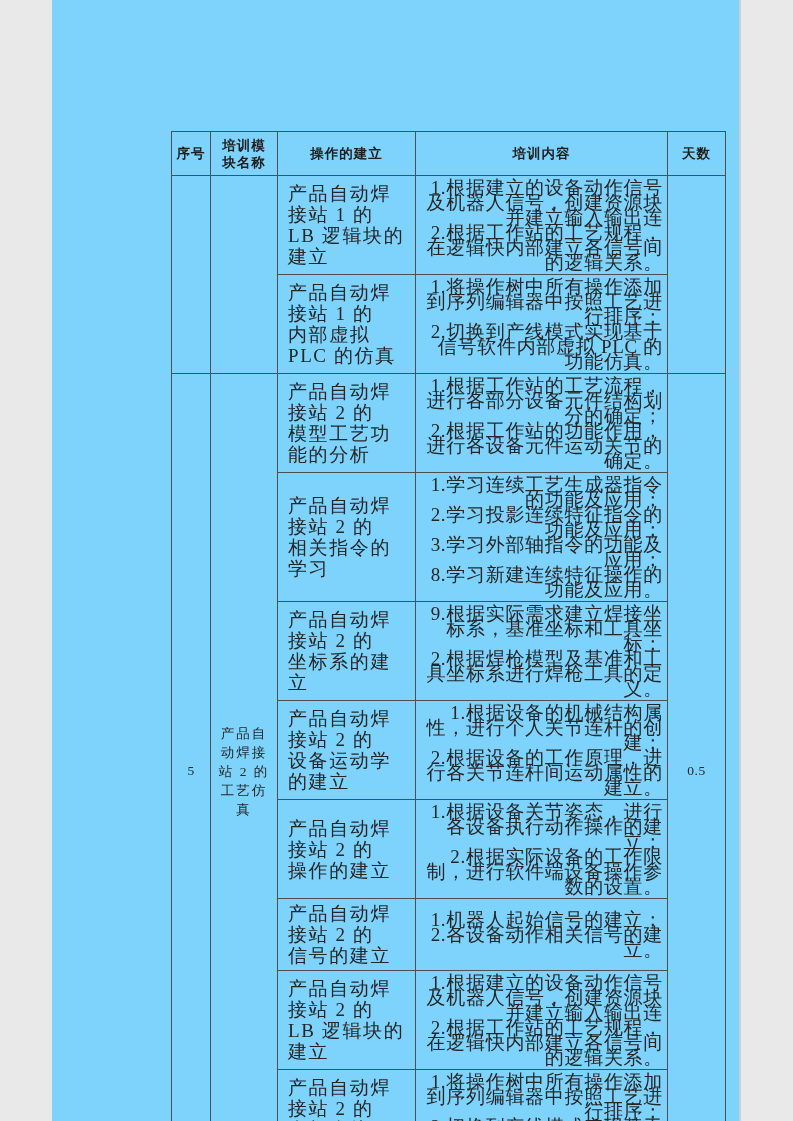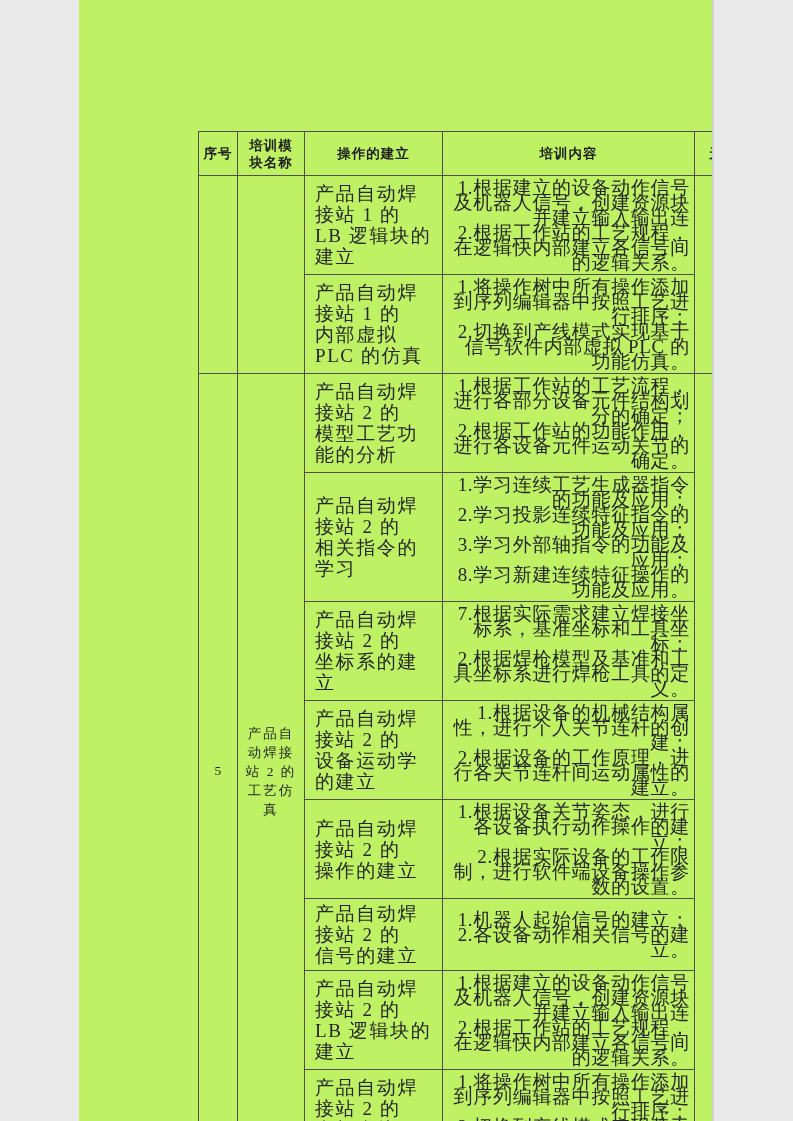--- a/index.html
+++ b/index.html
@@ -1,21 +1,21 @@
 <!DOCTYPE html>
 <html><head>
 <meta charset="utf-8">
 <style>
   html, body { margin: 0; padding: 0; background: #e9e9e9; }
   .page {
     position: relative;
-    width: 635px;
+    width: 689px;
     height: 1121px;
     margin: 0 auto;
-    background: #bef264;
+    background: #7dd3fc;
     border-right: 2px solid #cfcfcf;
     box-sizing: border-box;
     font-family: "Liberation Serif", "DejaVu Serif", serif;
     color: #262626;
     overflow: hidden;
   }
   table.training {
     position: absolute;
     left: 119px;
     top: 131px;
@@ -158,21 +158,21 @@
         <td class="type">产品自动焊接站 2 的
 相关指令的学习</td>
         <td class="content">1.学习连续工艺生成器指令的功能及应用；
 2.学习投影连续特征指令的功能及应用；
 3.学习外部轴指令的功能及应用；
 8.学习新建连续特征操作的功能及应用。</td>
       </tr>
       <tr class="r-b3">
         <td class="type">产品自动焊接站 2 的
 坐标系的建立</td>
-        <td class="content">7.根据实际需求建立焊接坐标系，基准坐标和工具坐标；
+        <td class="content">9.根据实际需求建立焊接坐标系，基准坐标和工具坐标；
 2.根据焊枪模型及基准和工具坐标系进行焊枪工具的定义。</td>
       </tr>
       <tr class="r-b4">
         <td class="type">产品自动焊接站 2 的
 设备运动学的建立</td>
         <td class="content">1.根据设备的机械结构属性，进行个人关节连杆的创建；
 2.根据设备的工作原理，进行各关节连杆间运动属性的建立。</td>
       </tr>
       <tr class="r-b5">
         <td class="type">产品自动焊接站 2 的

